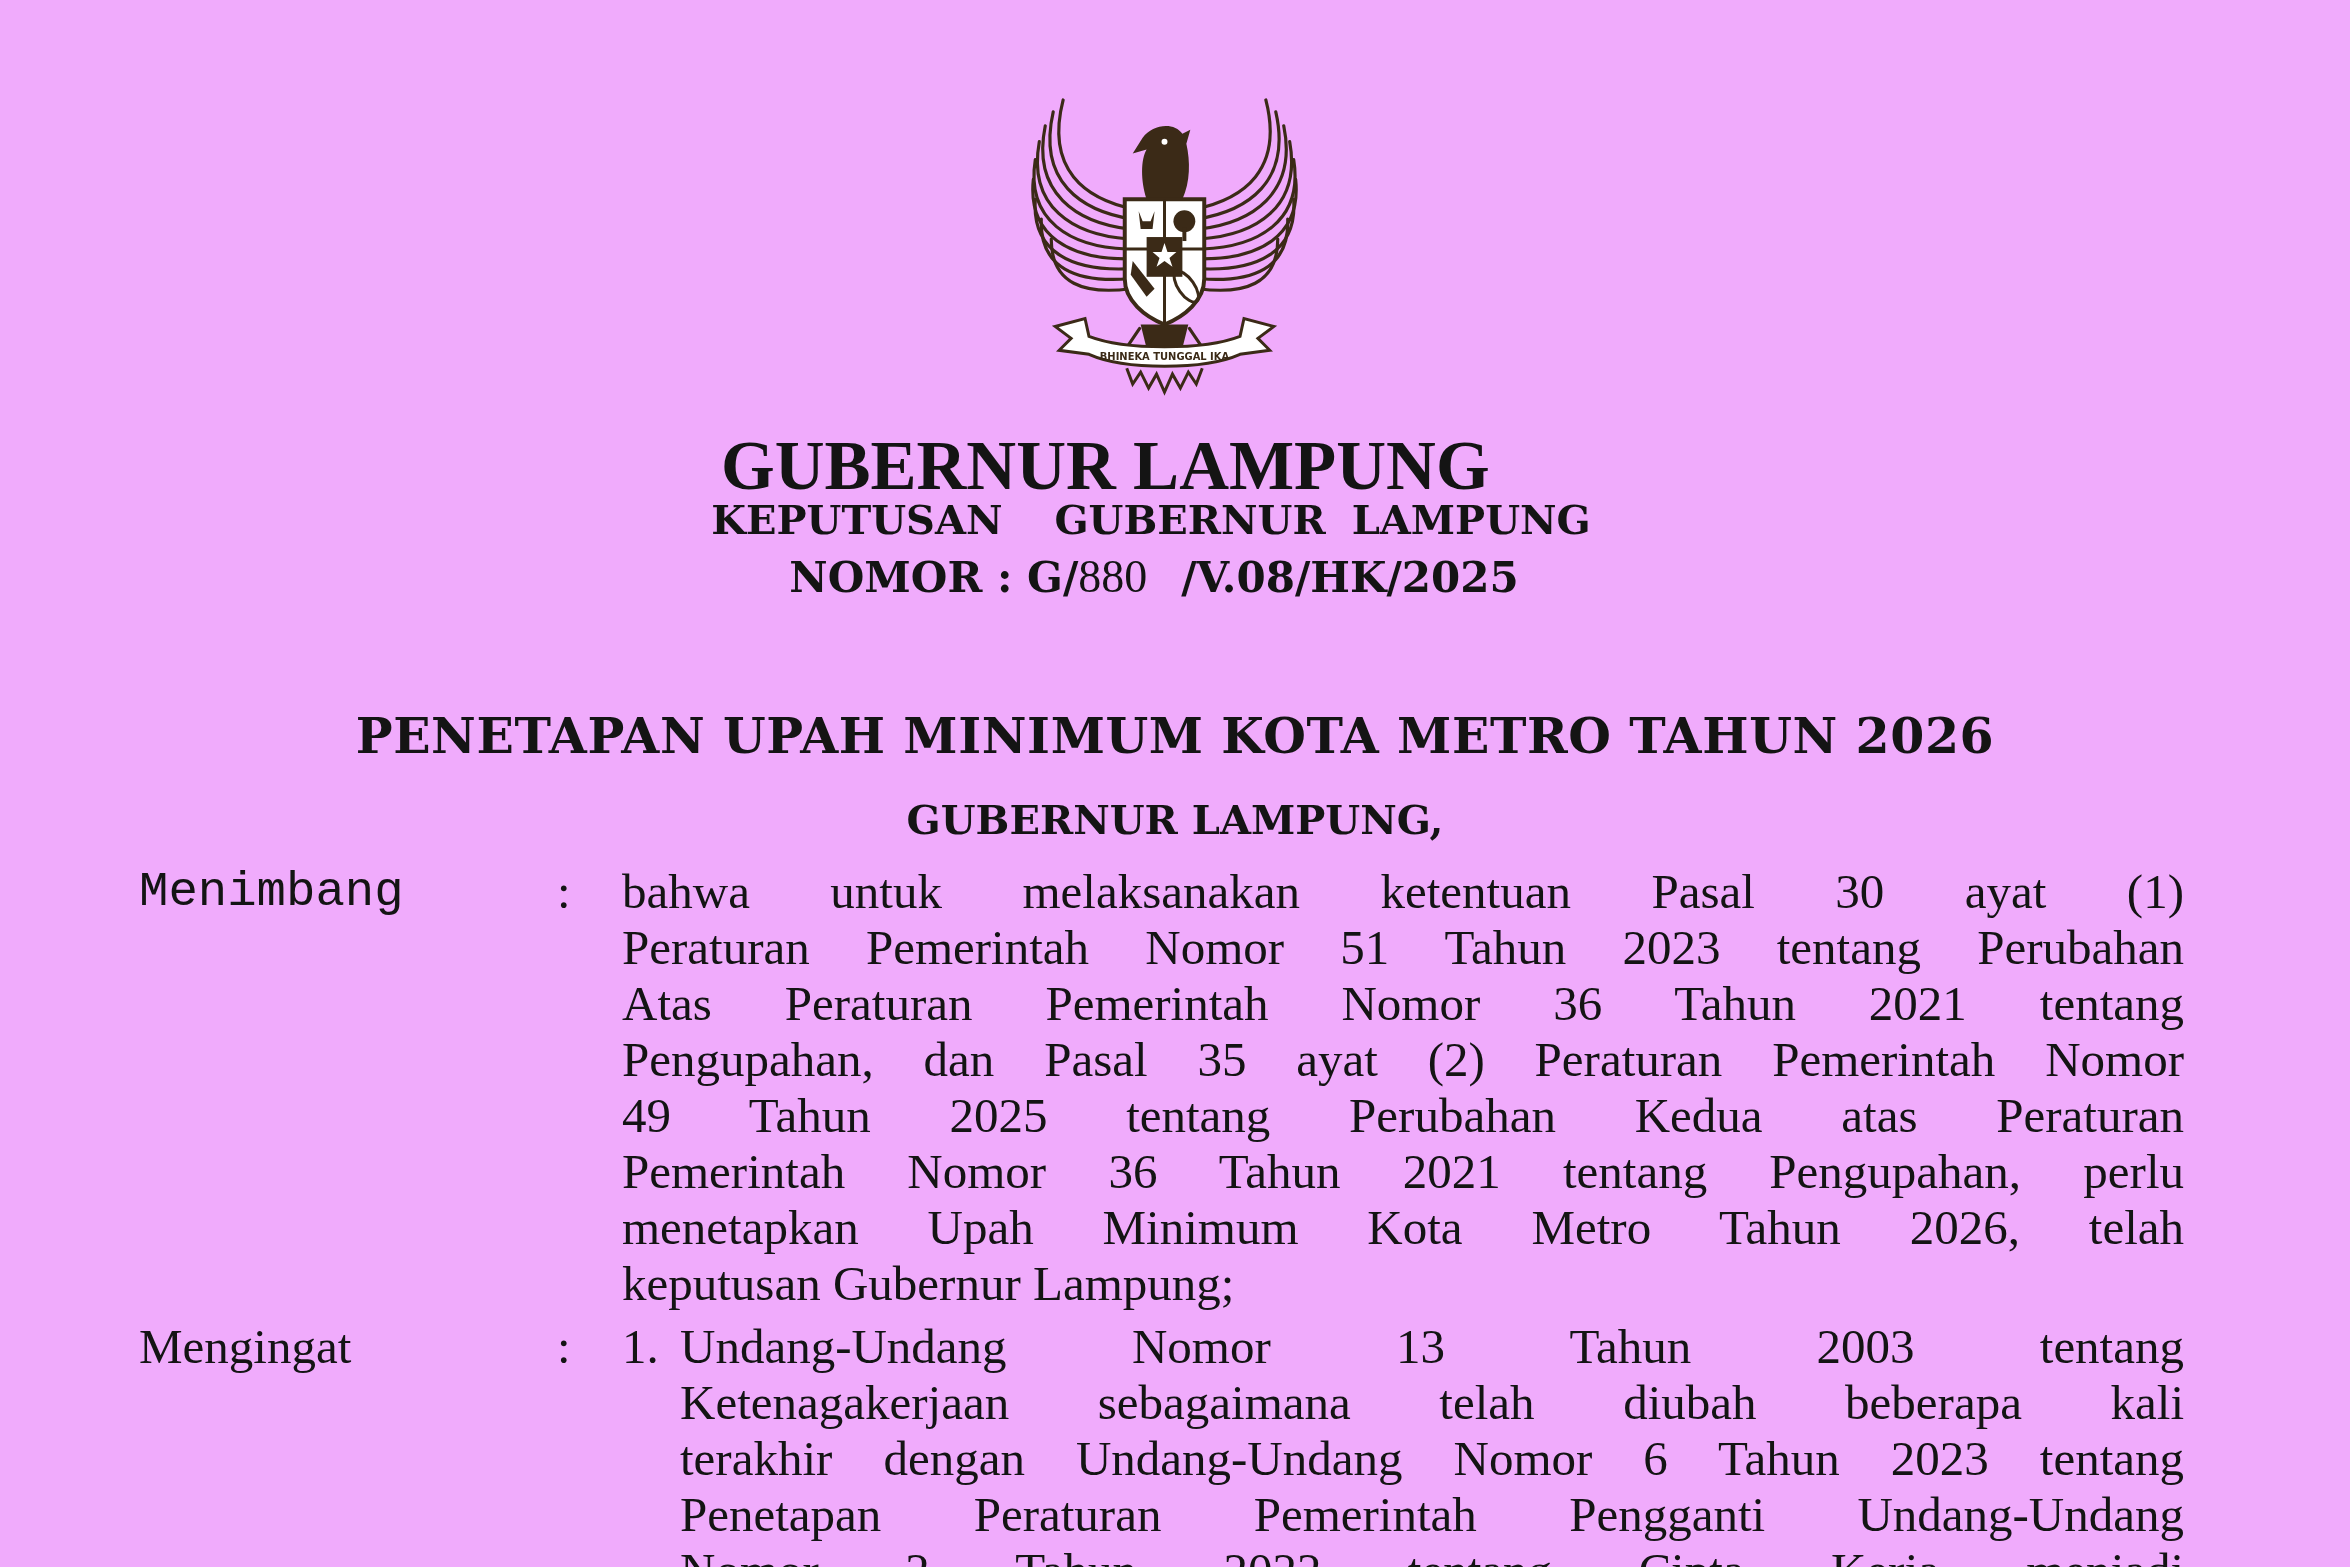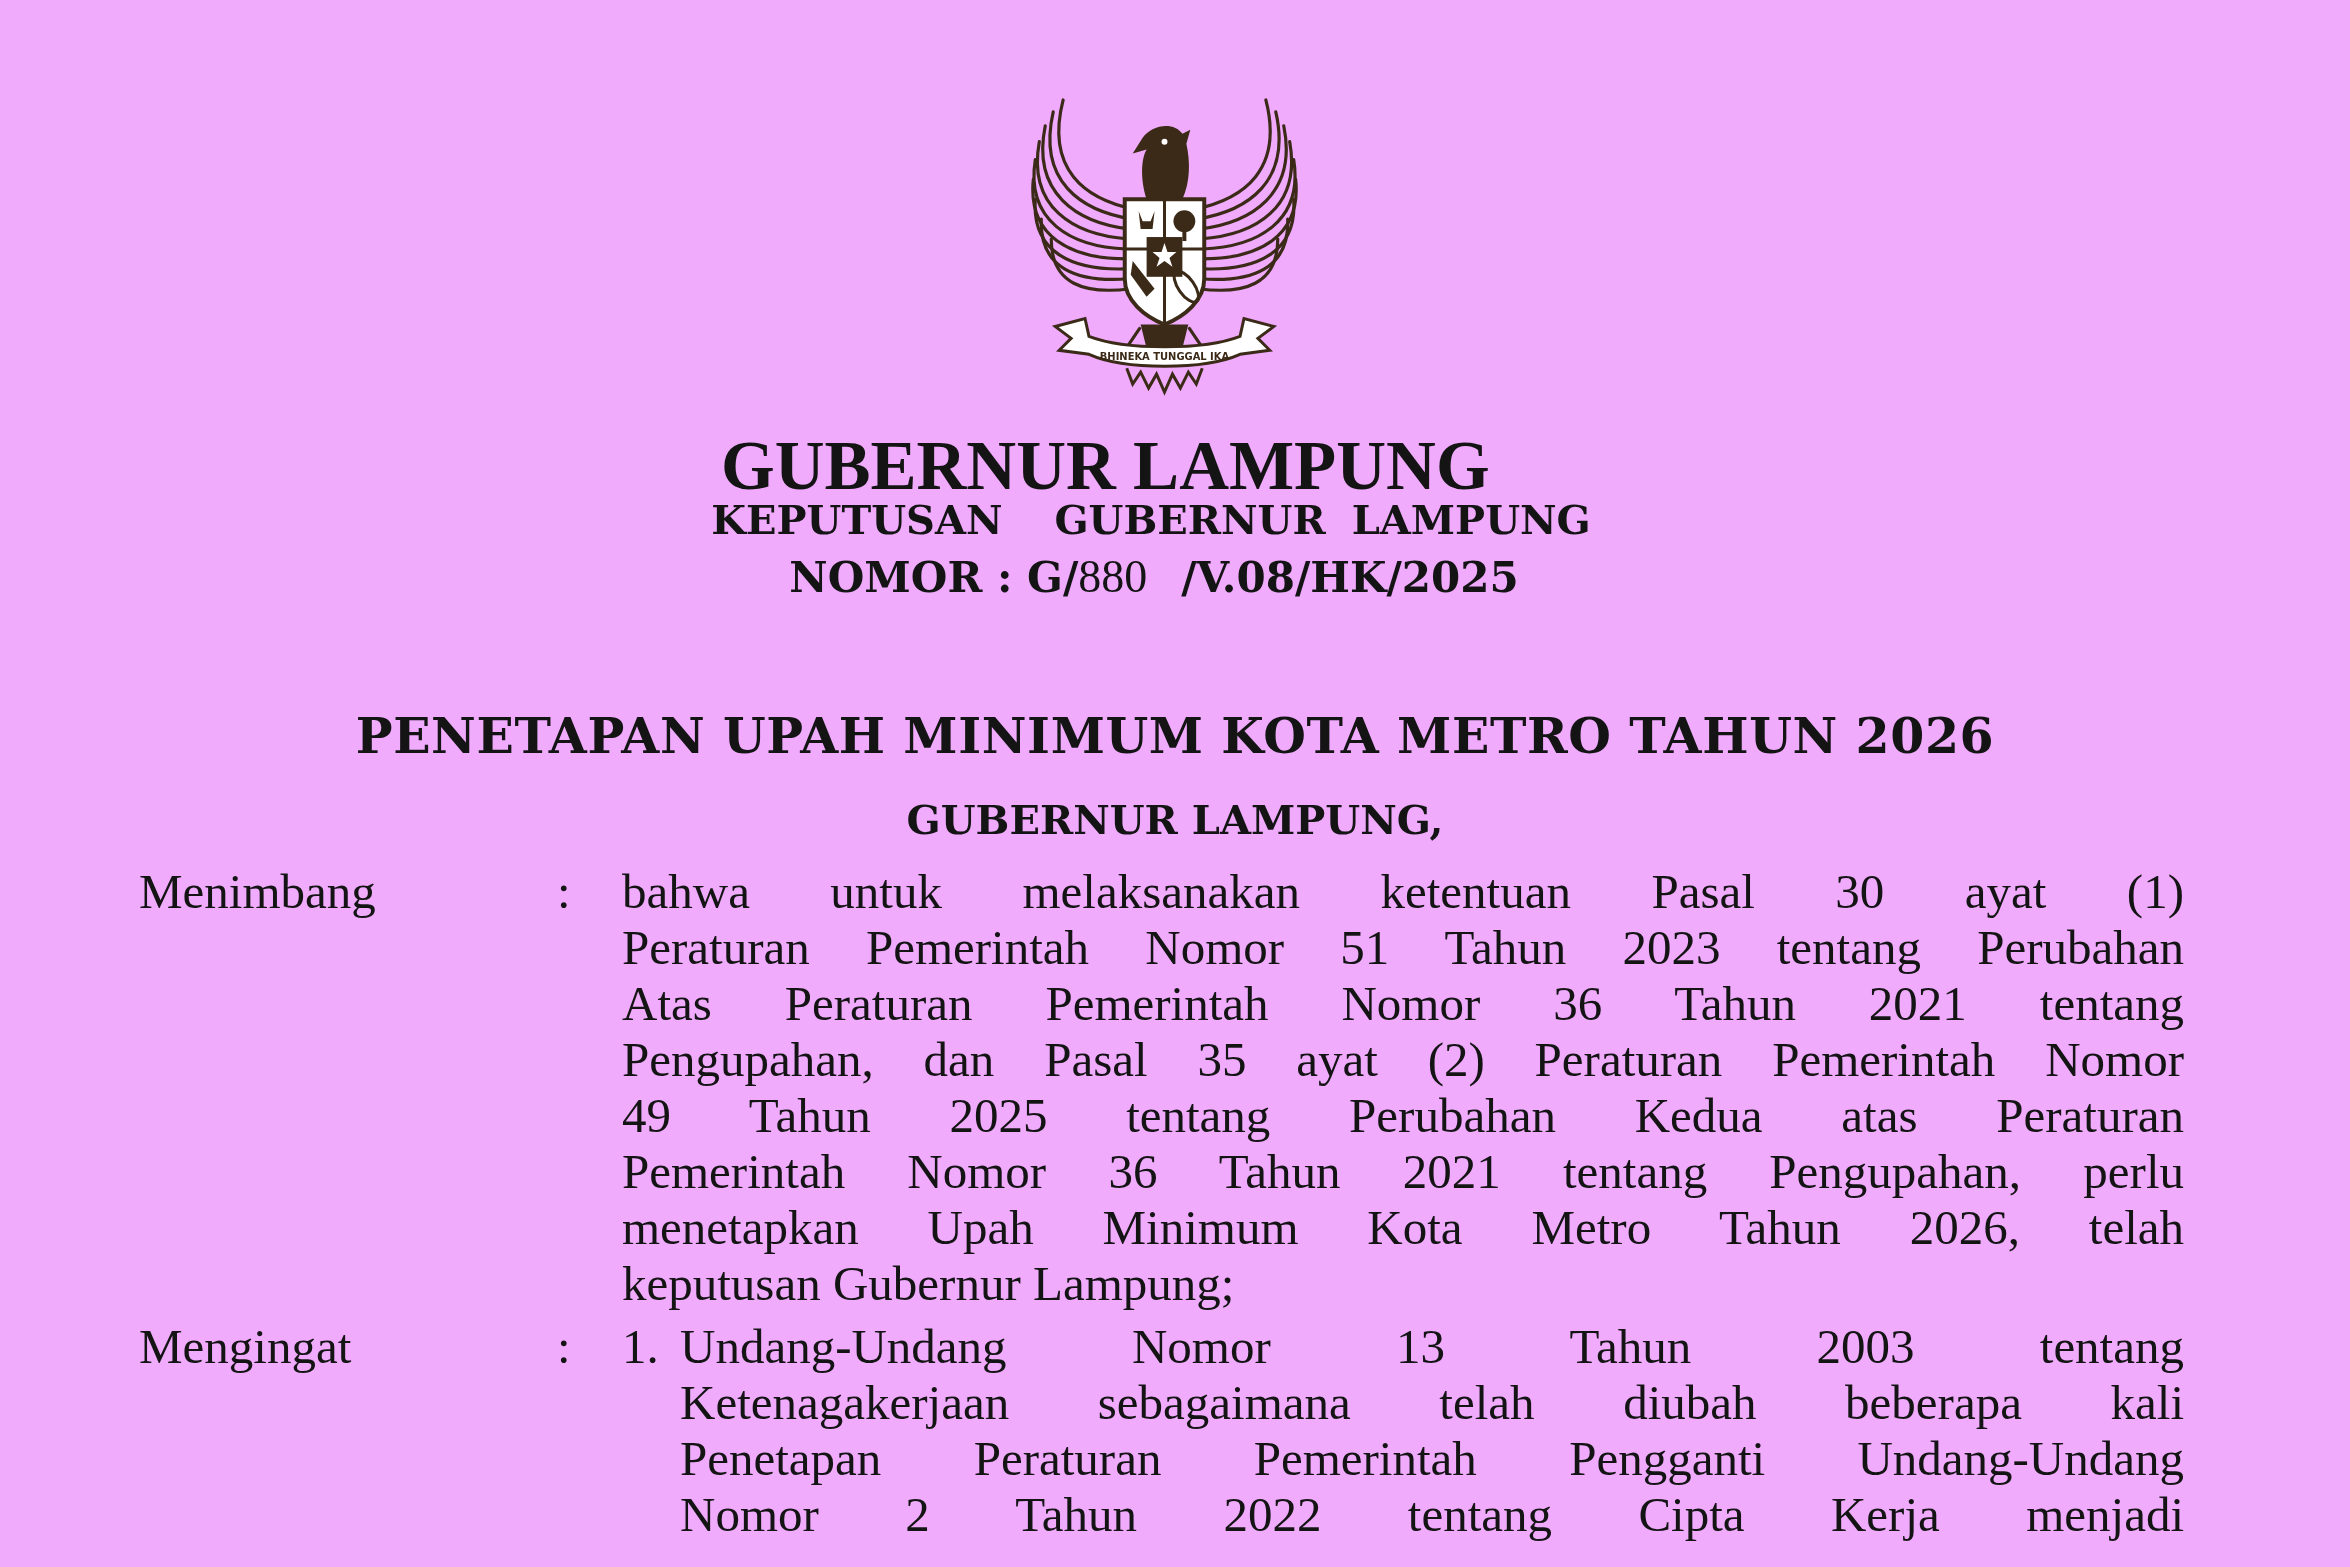--- a/index.html
+++ b/index.html
@@ -73,21 +73,21 @@
   .body-line {
     display: block;
     height: 56px;
     text-align: justify;
     text-align-last: justify;
     white-space: normal;
     overflow: hidden;
   }
   .body-line.last { text-align-last: left; }
 
-  #menimbang-label { top: 864px; }
+  #menimbang-label { top: 864px; font-family: Liberation Mono, monospace; }
   #menimbang-colon { top: 864px; }
   #menimbang-text { left: 622px; top: 864px; width: 1562px; }
 
   #mengingat-label { top: 1319px; }
   #mengingat-colon { top: 1319px; }
   #mengingat-num {
     position: absolute; left: 622px; top: 1319px;
     font-family: "Liberation Serif", serif; font-size: 49px; line-height: 56px;
   }
   #mengingat-text { left: 680px; top: 1319px; width: 1504px; }
@@ -165,18 +165,19 @@
     <span class="body-line">menetapkan Upah Minimum Kota Metro Tahun 2026, telah</span>
     <span class="body-line last">keputusan Gubernur Lampung;</span>
   </div>
 
   <div class="section-label" id="mengingat-label">Mengingat</div>
   <div class="section-colon" id="mengingat-colon">:</div>
   <div id="mengingat-num">1.</div>
   <div class="body-block" id="mengingat-text">
     <span class="body-line">Undang-Undang Nomor 13 Tahun 2003 tentang</span>
     <span class="body-line">Ketenagakerjaan sebagaimana telah diubah beberapa kali</span>
+    <span class="body-line">terakhir dengan Undang-Undang Nomor 6 Tahun 2023 tentang</span>
     <span class="body-line">Penetapan Peraturan Pemerintah Pengganti  Undang-Undang</span>
     <span class="body-line">Nomor 2 Tahun 2022 tentang Cipta Kerja menjadi</span>
   </div>
 
 </div>
 
 
 </body></html>

